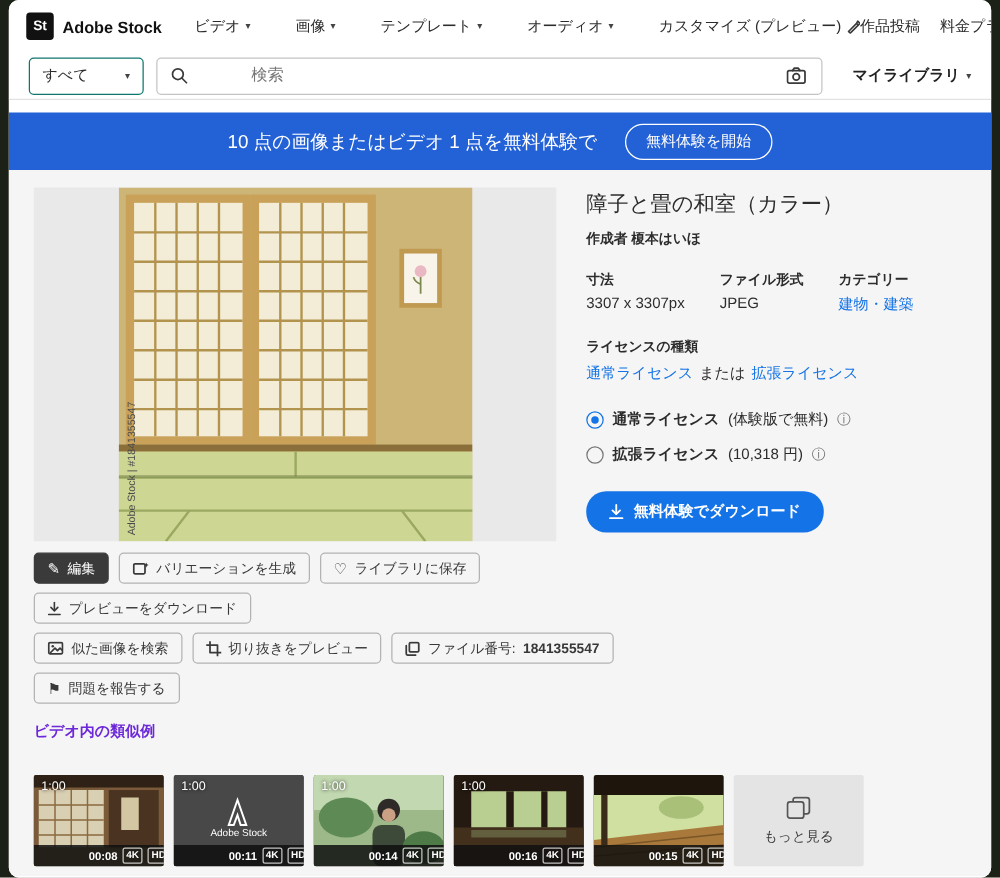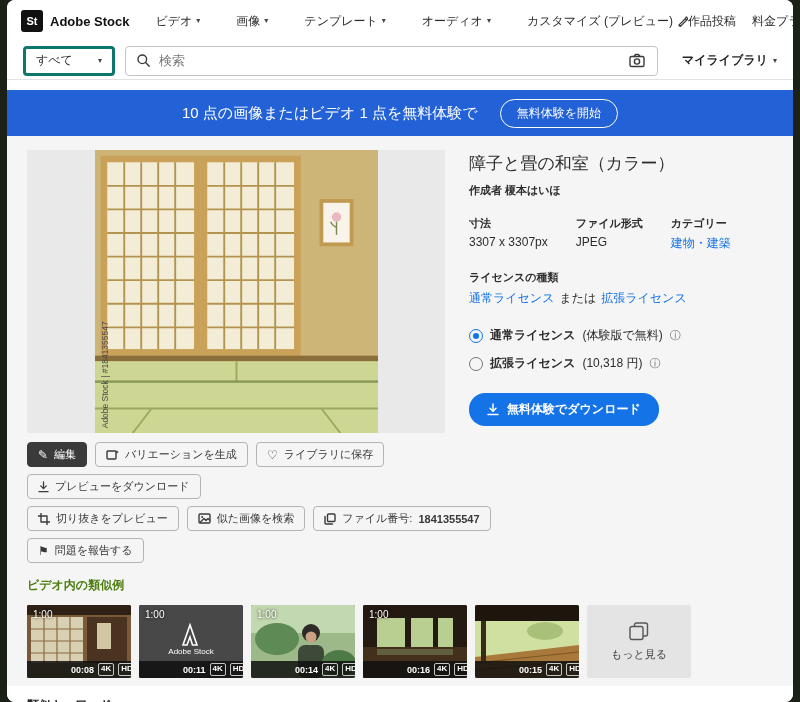--- a/index.html
+++ b/index.html
@@ -23,25 +23,25 @@
   .menu-item{display:flex;align-items:center;gap:4px;font-size:12px;color:#2c2c2c;cursor:pointer;white-space:nowrap;}
   .chev{font-size:8px;color:#444;line-height:1;}
   .nav-right{display:flex;align-items:center;gap:16px;}
   .nav-link{font-size:12px;color:#2c2c2c;white-space:nowrap;cursor:pointer;}
   .q-icon{width:18px;height:18px;border:1.4px solid #3a3a3a;border-radius:50%;
     font-size:11px;font-weight:bold;color:#3a3a3a;display:flex;align-items:center;justify-content:center;}
   .icon-btn{display:flex;align-items:center;justify-content:center;cursor:pointer;}
 
   
   .searchrow{height:38px;display:flex;align-items:center;gap:10px;padding:0 16px;border-bottom:1px solid #e2e2e2;background:#fff;}
-  .scope{height:30px;min-width:92px;border:3px solid #0f766e;border-radius:4px;display:flex;
+  .scope{height:30px;min-width:92px;border:1px solid #0f766e;border-radius:4px;display:flex;
     align-items:center;justify-content:space-between;padding:0 10px;font-size:12px;color:#2c2c2c;cursor:pointer;gap:10px;}
   .searchbox{flex:1;height:30px;border:1px solid #c4c4c4;border-radius:4px;display:flex;align-items:center;
     padding:0 10px;gap:8px;position:relative;background:#fff;}
-  .searchbox input{border:none;outline:none;flex:1;font-size:13px;color:#ec4899;font-family:Liberation Serif, serif;}
+  .searchbox input{border:none;outline:none;flex:1;font-size:13px;color:#ec4899;font-family:Liberation Mono, monospace;margin-left:42px;}
   .searchbox input::placeholder{color:#767676;}
   .mylib{display:flex;align-items:center;gap:5px;font-size:12px;font-weight:bold;color:#222;cursor:pointer;margin-left:14px;white-space:nowrap;}
 
   
   .banner{margin-top:10px;height:46px;background:var(--banner);display:flex;align-items:center;justify-content:center;gap:22px;}
   .banner-text{color:#fff;font-size:15px;}
   .banner-cta{background:transparent;border:1.5px solid #fff;color:#fff;font-size:12px;
     border-radius:15px;padding:5px 16px;cursor:pointer;font-family:inherit;white-space:nowrap;}
 
   
@@ -70,21 +70,21 @@
   .actions{margin-top:9px;}
   .act-row{display:flex;gap:8px;margin-bottom:7px;}
   .abtn{display:inline-flex;align-items:center;gap:6px;border:1px solid #b3b3b3;background:transparent;
     color:#383838;font-size:11px;border-radius:4px;padding:4px 10px;cursor:pointer;font-family:inherit;white-space:nowrap;}
   .abtn.dark{background:#3a3a3a;border-color:#3a3a3a;color:#fff;}
   .abtn .glyph{font-size:12px;line-height:1;}
   .file-num{font-weight:bold;}
 
   
   .videos{margin-top:14px;}
-  .videos h3{font-size:12px;color:#4d7c0f;margin-bottom:11px;}
+  .videos h3{font-size:12px;color:#6d28d9;margin-bottom:26px;}
   .thumb-row{display:flex;gap:8px;}
   .vthumb{width:104px;height:73px;position:relative;flex:none;border-radius:2px;overflow:hidden;cursor:pointer;background:#333;}
   .vthumb svg.art{position:absolute;inset:0;}
   .dur{position:absolute;top:4px;left:6px;color:#fff;font-size:10px;text-shadow:0 0 3px rgba(0,0,0,.9);}
   .vbar{position:absolute;left:0;right:0;bottom:0;height:17px;background:rgba(15,15,15,.85);
     display:flex;align-items:center;gap:4px;padding:0 4px;}
   .vtime{color:#fff;font-size:9px;font-weight:bold;margin-left:36px;}
   .vbadge{color:#fff;font-size:8px;font-weight:bold;border:1px solid rgba(255,255,255,.75);border-radius:2px;padding:0 2px;line-height:1.3;}
   .adobelabel{position:absolute;left:0;right:0;top:42px;text-align:center;color:#fff;font-size:8px;}
   .morebox{width:104px;height:73px;background:#e4e4e4;border-radius:2px;display:flex;flex-direction:column;
@@ -284,35 +284,35 @@
                 <path d="M6 1 V8"></path>
                 <path d="M3 5.3 L6 8.3 L9 5.3"></path>
                 <path d="M1 11.5 H11"></path>
               </g>
             </svg>
           <span>プレビューをダウンロード</span>
         </button>
       </div>
       <div class="act-row">
         <button class="abtn">
+          <svg width="13" height="11" viewBox="0 0 13 11">
+              <rect class="st" x="1" y="1" width="11" height="9" rx="1"></rect>
+              <circle cx="4.2" cy="4" r="1" fill="#3a3a3a"></circle>
+              <path class="st" d="M2.5 9 L6 5.5 L8 7.5 L10 5.5 L11.5 7"></path>
+            </svg>
+          <span>似た画像を検索</span>
+        </button>
+        <button class="abtn">
           <svg width="12" height="12" viewBox="0 0 12 12">
               <g class="st">
                 <path d="M3 0 V9 H12"></path>
                 <path d="M0 3 H9 V12"></path>
               </g>
             </svg>
           <span>切り抜きをプレビュー</span>
-        </button>
-        <button class="abtn">
-          <svg width="13" height="11" viewBox="0 0 13 11">
-              <rect class="st" x="1" y="1" width="11" height="9" rx="1"></rect>
-              <circle cx="4.2" cy="4" r="1" fill="#3a3a3a"></circle>
-              <path class="st" d="M2.5 9 L6 5.5 L8 7.5 L10 5.5 L11.5 7"></path>
-            </svg>
-          <span>似た画像を検索</span>
         </button>
         <button class="abtn">
           <svg width="12" height="12" viewBox="0 0 12 12">
               <g class="st">
                 <rect x="3.5" y="1" width="7.5" height="7.5" rx="1"></rect>
                 <path d="M1 3.5 V10 a1 1 0 0 0 1 1 H8.5"></path>
               </g>
             </svg>
           <span>ファイル番号:</span>
           <span class="file-num">1841355547</span>

